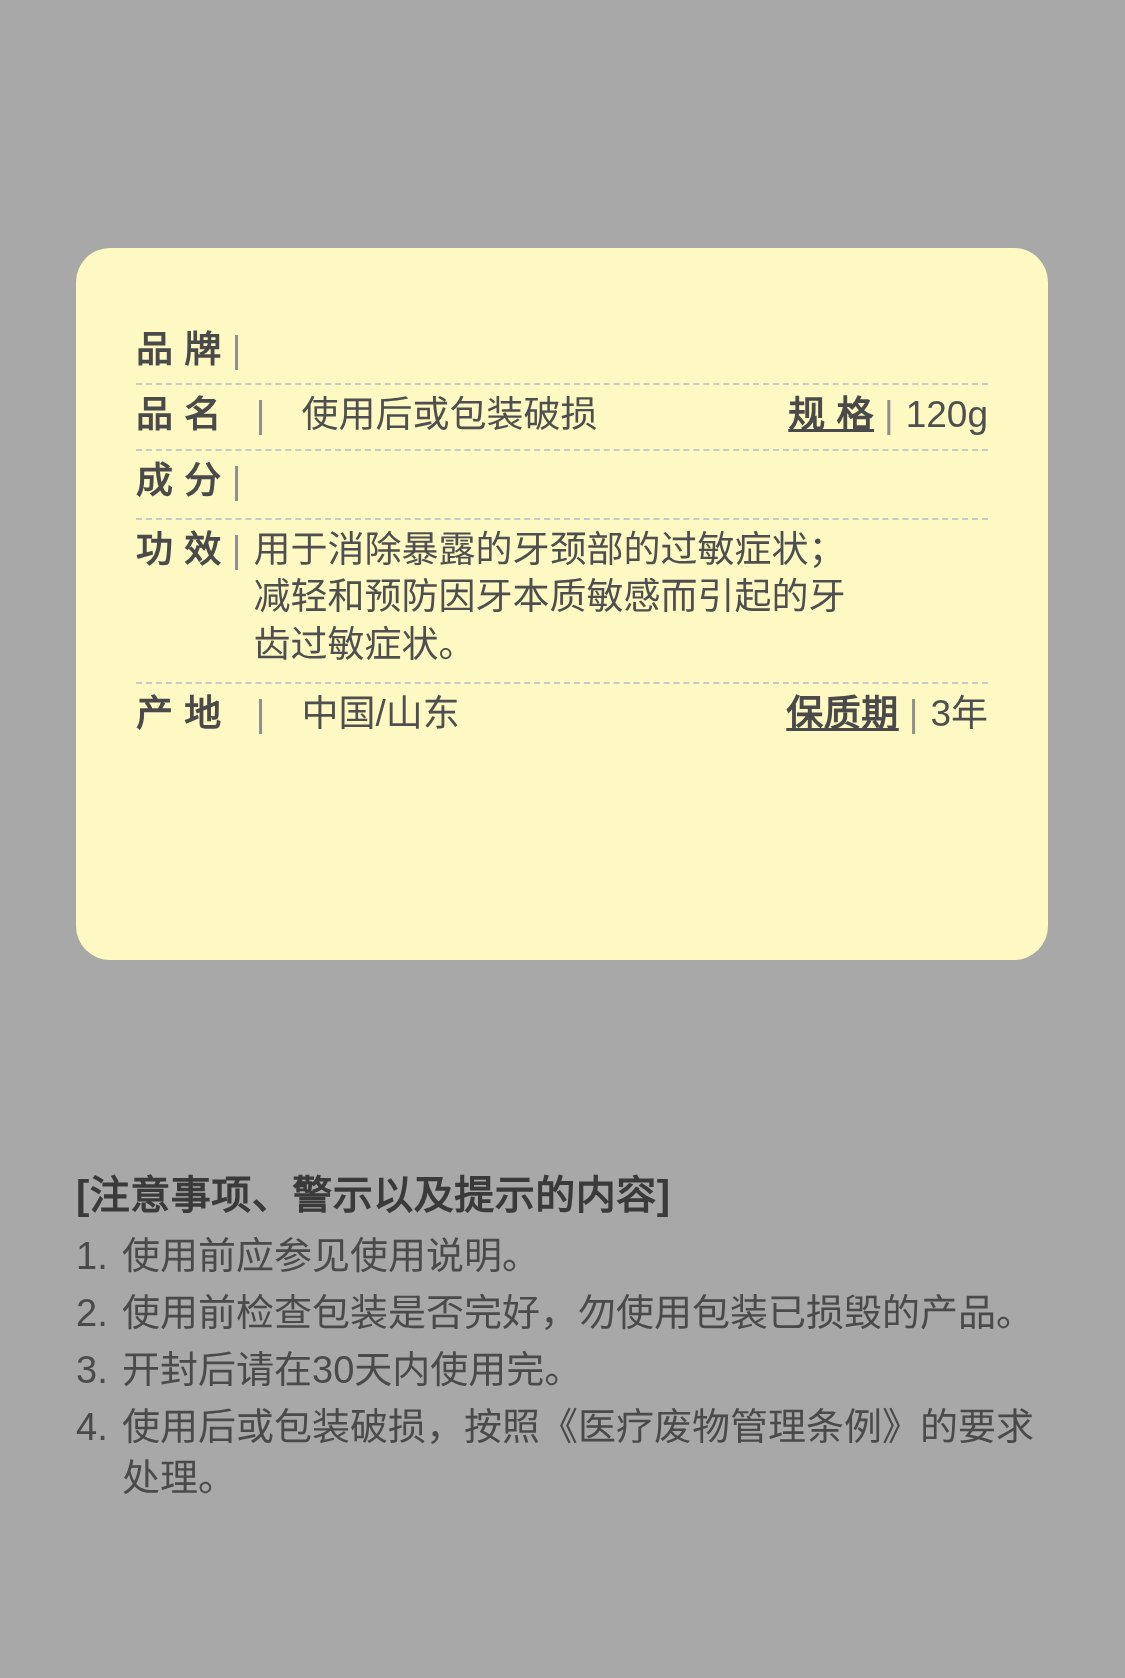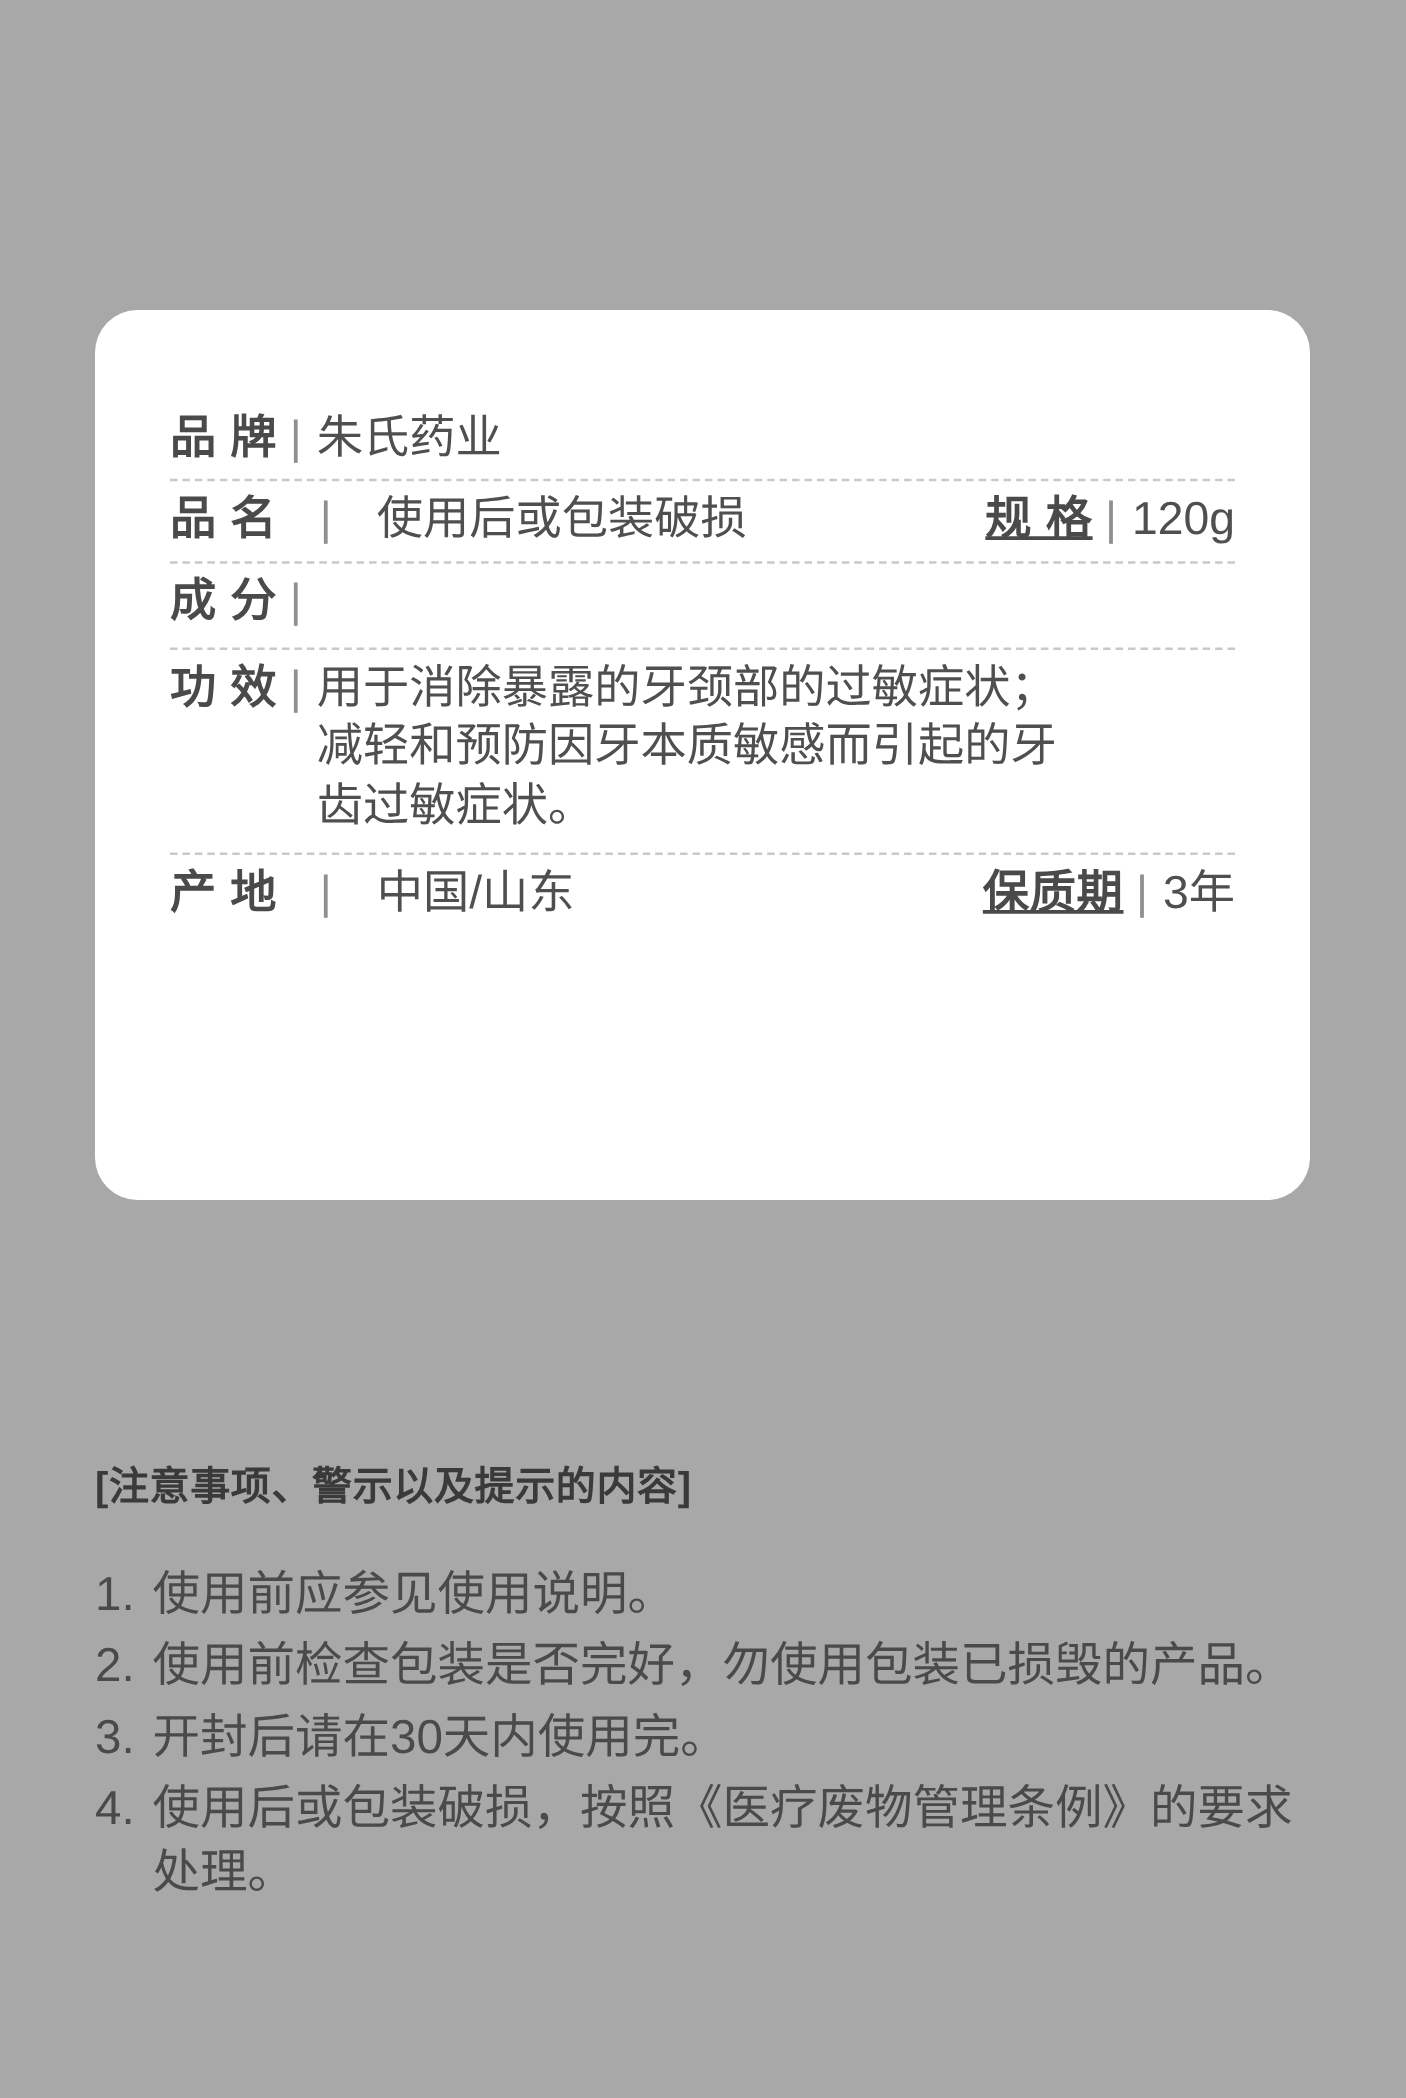--- a/index.html
+++ b/index.html
@@ -21,21 +21,21 @@
     height: 1678px;
   }
 
   
   .spec-card {
     position: absolute;
     left: 76px;
     top: 248px;
     width: 972px;
     height: 712px;
-    background: #ffffff;
+    background: #fef9c3;
     border-radius: 34px;
     box-sizing: border-box;
     padding: 78px 60px 40px 60px;
   }
 
   .spec-rows {
     display: block;
   }
 
   .spec-row {
@@ -108,24 +108,24 @@
   }
 
   
   .notice {
     position: absolute;
     left: 76px;
     top: 1163px;
     width: 975px;
   }
   .notice-title {
-    font-size: 32px;
+    font-size: 40px;
     font-weight: bold;
     color: #3a3a3a;
-    margin-bottom: 42px;
+    margin-bottom: 10px;
     letter-spacing: 0.5px;
   }
   .notice-list {
     margin: 0;
     padding: 0;
     list-style: none;
   }
   .notice-item {
     display: flex;
     align-items: flex-start;
@@ -146,21 +146,20 @@
 <body>
 
 <div class="page">
 
   <div class="spec-card">
     <div class="spec-rows">
 
       <div class="spec-row dashed tight">
         <span class="lbl">品  牌</span>
         <span class="sep">|</span>
-        <span class="val">朱氏药业</span>
       </div>
 
       <div class="spec-row dashed tight">
         <div class="row-inline">
           <div class="row-left">
             <span class="lbl">品  名</span>
             <span class="sep">|</span>
             <span class="val-inline">使用后或包装破损</span>
           </div>
           <div class="pair-right">

